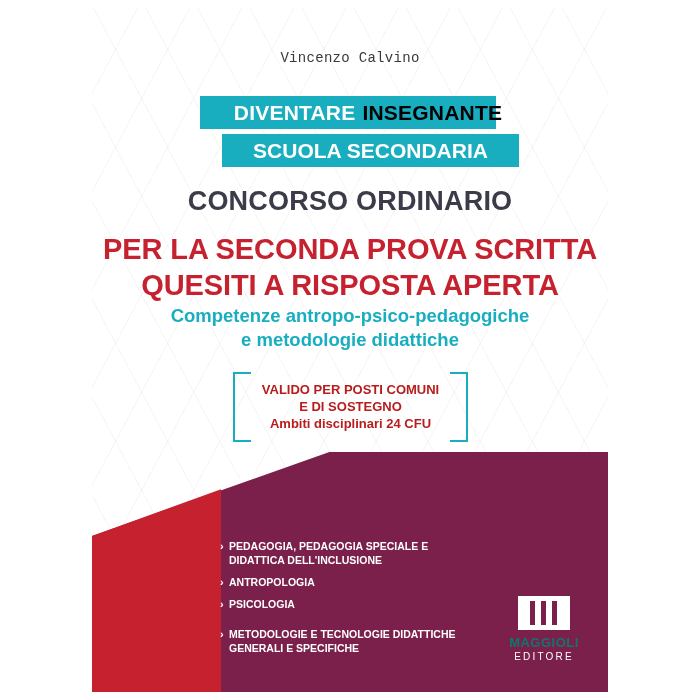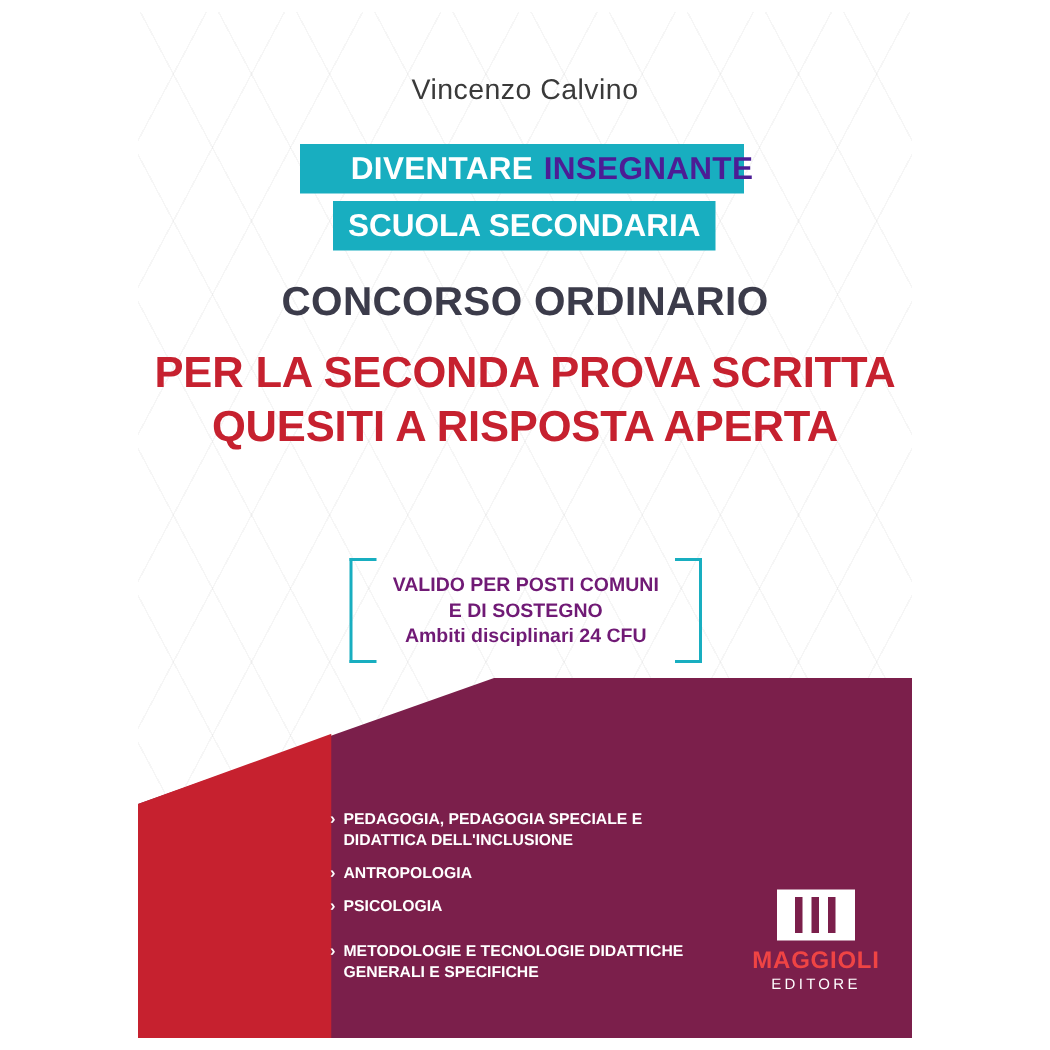--- a/index.html
+++ b/index.html
@@ -36,23 +36,24 @@
       repeating-linear-gradient(62deg, rgba(0,0,0,0.035) 0px, rgba(0,0,0,0.035) 1px, rgba(0,0,0,0) 1px, rgba(0,0,0,0) 46px),
       repeating-linear-gradient(-62deg, rgba(0,0,0,0.035) 0px, rgba(0,0,0,0.035) 1px, rgba(0,0,0,0) 1px, rgba(0,0,0,0) 46px),
       #ffffff;
   }
   .author {
     position: absolute;
     top: 42px;
     left: 0;
     width: 516px;
     text-align: center;
-    font-size: 19px;
+    font-size: 14px;
     color: #3a3a3a;
     letter-spacing: 0.3px;
+    font-family: Liberation Mono, monospace;
   }
 
   
   .banner1 {
     position: absolute;
     top: 88px;
     left: 108px;
     width: 296px;
     height: 33px;
     background: #18aec0;
@@ -62,28 +63,28 @@
     inset: 0;
     display: flex;
     align-items: center;
     justify-content: center;
     font-size: 21px;
     font-weight: bold;
     letter-spacing: 0.2px;
     padding-left: 40px;
   }
   .banner1 .w1 { color: #ffffff; }
-  .banner1 .w2 { color: #4c1d95; margin-left: 7px; }
+  .banner1 .w2 { color: #000000; margin-left: 7px; }
 
   
   .banner2 {
     position: absolute;
     top: 126px;
     left: 130px;
-    width: 255px;
+    width: 297px;
     height: 33px;
     background: #18aec0;
     display: flex;
     align-items: center;
     justify-content: center;
     color: #ffffff;
     font-size: 21px;
     font-weight: bold;
   }
 
@@ -141,21 +142,21 @@
     border-bottom: 2px solid #18aec0;
   }
   .valid-box .bracket.left { left: 0; border-left: 2px solid #18aec0; }
   .valid-box .bracket.right { right: 0; border-right: 2px solid #18aec0; }
   .valid-box .vtxt {
     position: absolute;
     left: 16px;
     right: 16px;
     top: 9px;
     text-align: center;
-    color: #701a75;
+    color: #b91c1c;
     font-size: 13px;
     font-weight: bold;
     line-height: 1.32;
   }
   .valid-box .vtxt .thin { font-weight: bold; }
 
   
   .bottom-art {
     position: absolute;
     left: 0;
@@ -227,22 +228,22 @@
     top: 5px;
     width: 5px;
     height: 24px;
     background: #7b1f4b;
     display: block;
   }
   .logo-mark i:nth-child(1) { left: 12px; }
   .logo-mark i:nth-child(2) { left: 23px; }
   .logo-mark i:nth-child(3) { left: 34px; }
   .logo-name {
-    color: #ef4444;
-    font-size: 16px;
+    color: #0f766e;
+    font-size: 13px;
     font-weight: bold;
     letter-spacing: 0.5px;
   }
   .logo-sub {
     color: #ffffff;
     font-size: 10px;
     letter-spacing: 2.2px;
     margin-top: 1px;
   }
 </style>
@@ -264,20 +265,24 @@
 
     <div class="banner2">SCUOLA SECONDARIA</div>
 
     <div class="concorso">CONCORSO ORDINARIO</div>
 
     <div class="title-main">
       <div>PER LA SECONDA PROVA SCRITTA</div>
       <div>QUESITI A RISPOSTA APERTA</div>
     </div>
 
+    <div class="subtitle">
+      <div>Competenze antropo-psico-pedagogiche</div>
+      <div>e metodologie didattiche</div>
+    </div>
 
     <div class="valid-box">
       <div class="bracket left"></div>
       <div class="bracket right"></div>
       <div class="vtxt">
         <div>VALIDO PER POSTI COMUNI</div>
         <div>E DI SOSTEGNO</div>
         <div class="thin">Ambiti disciplinari 24 CFU</div>
       </div>
     </div>

